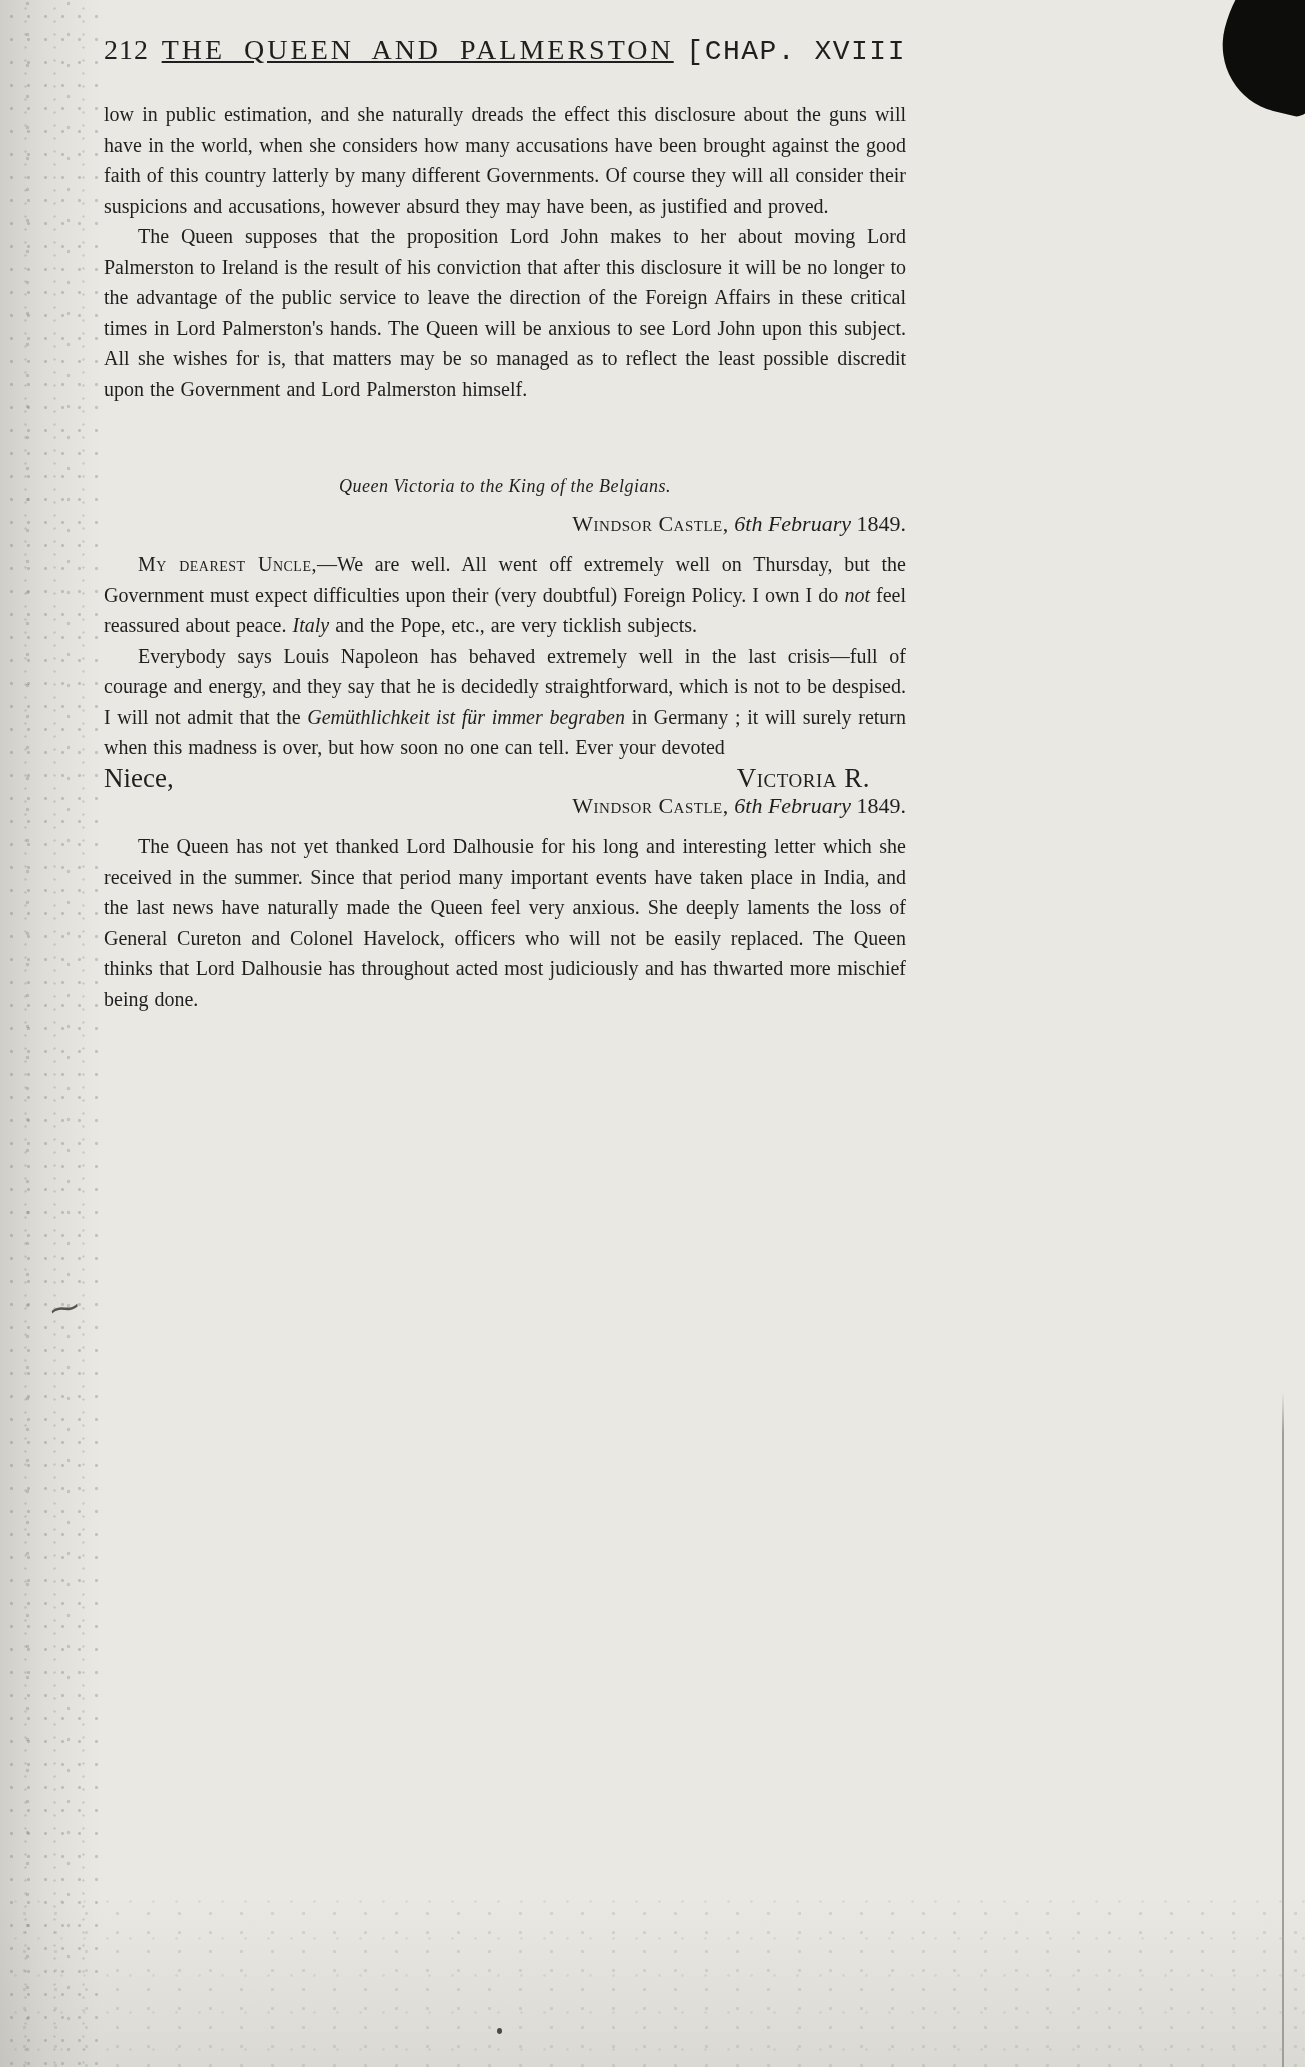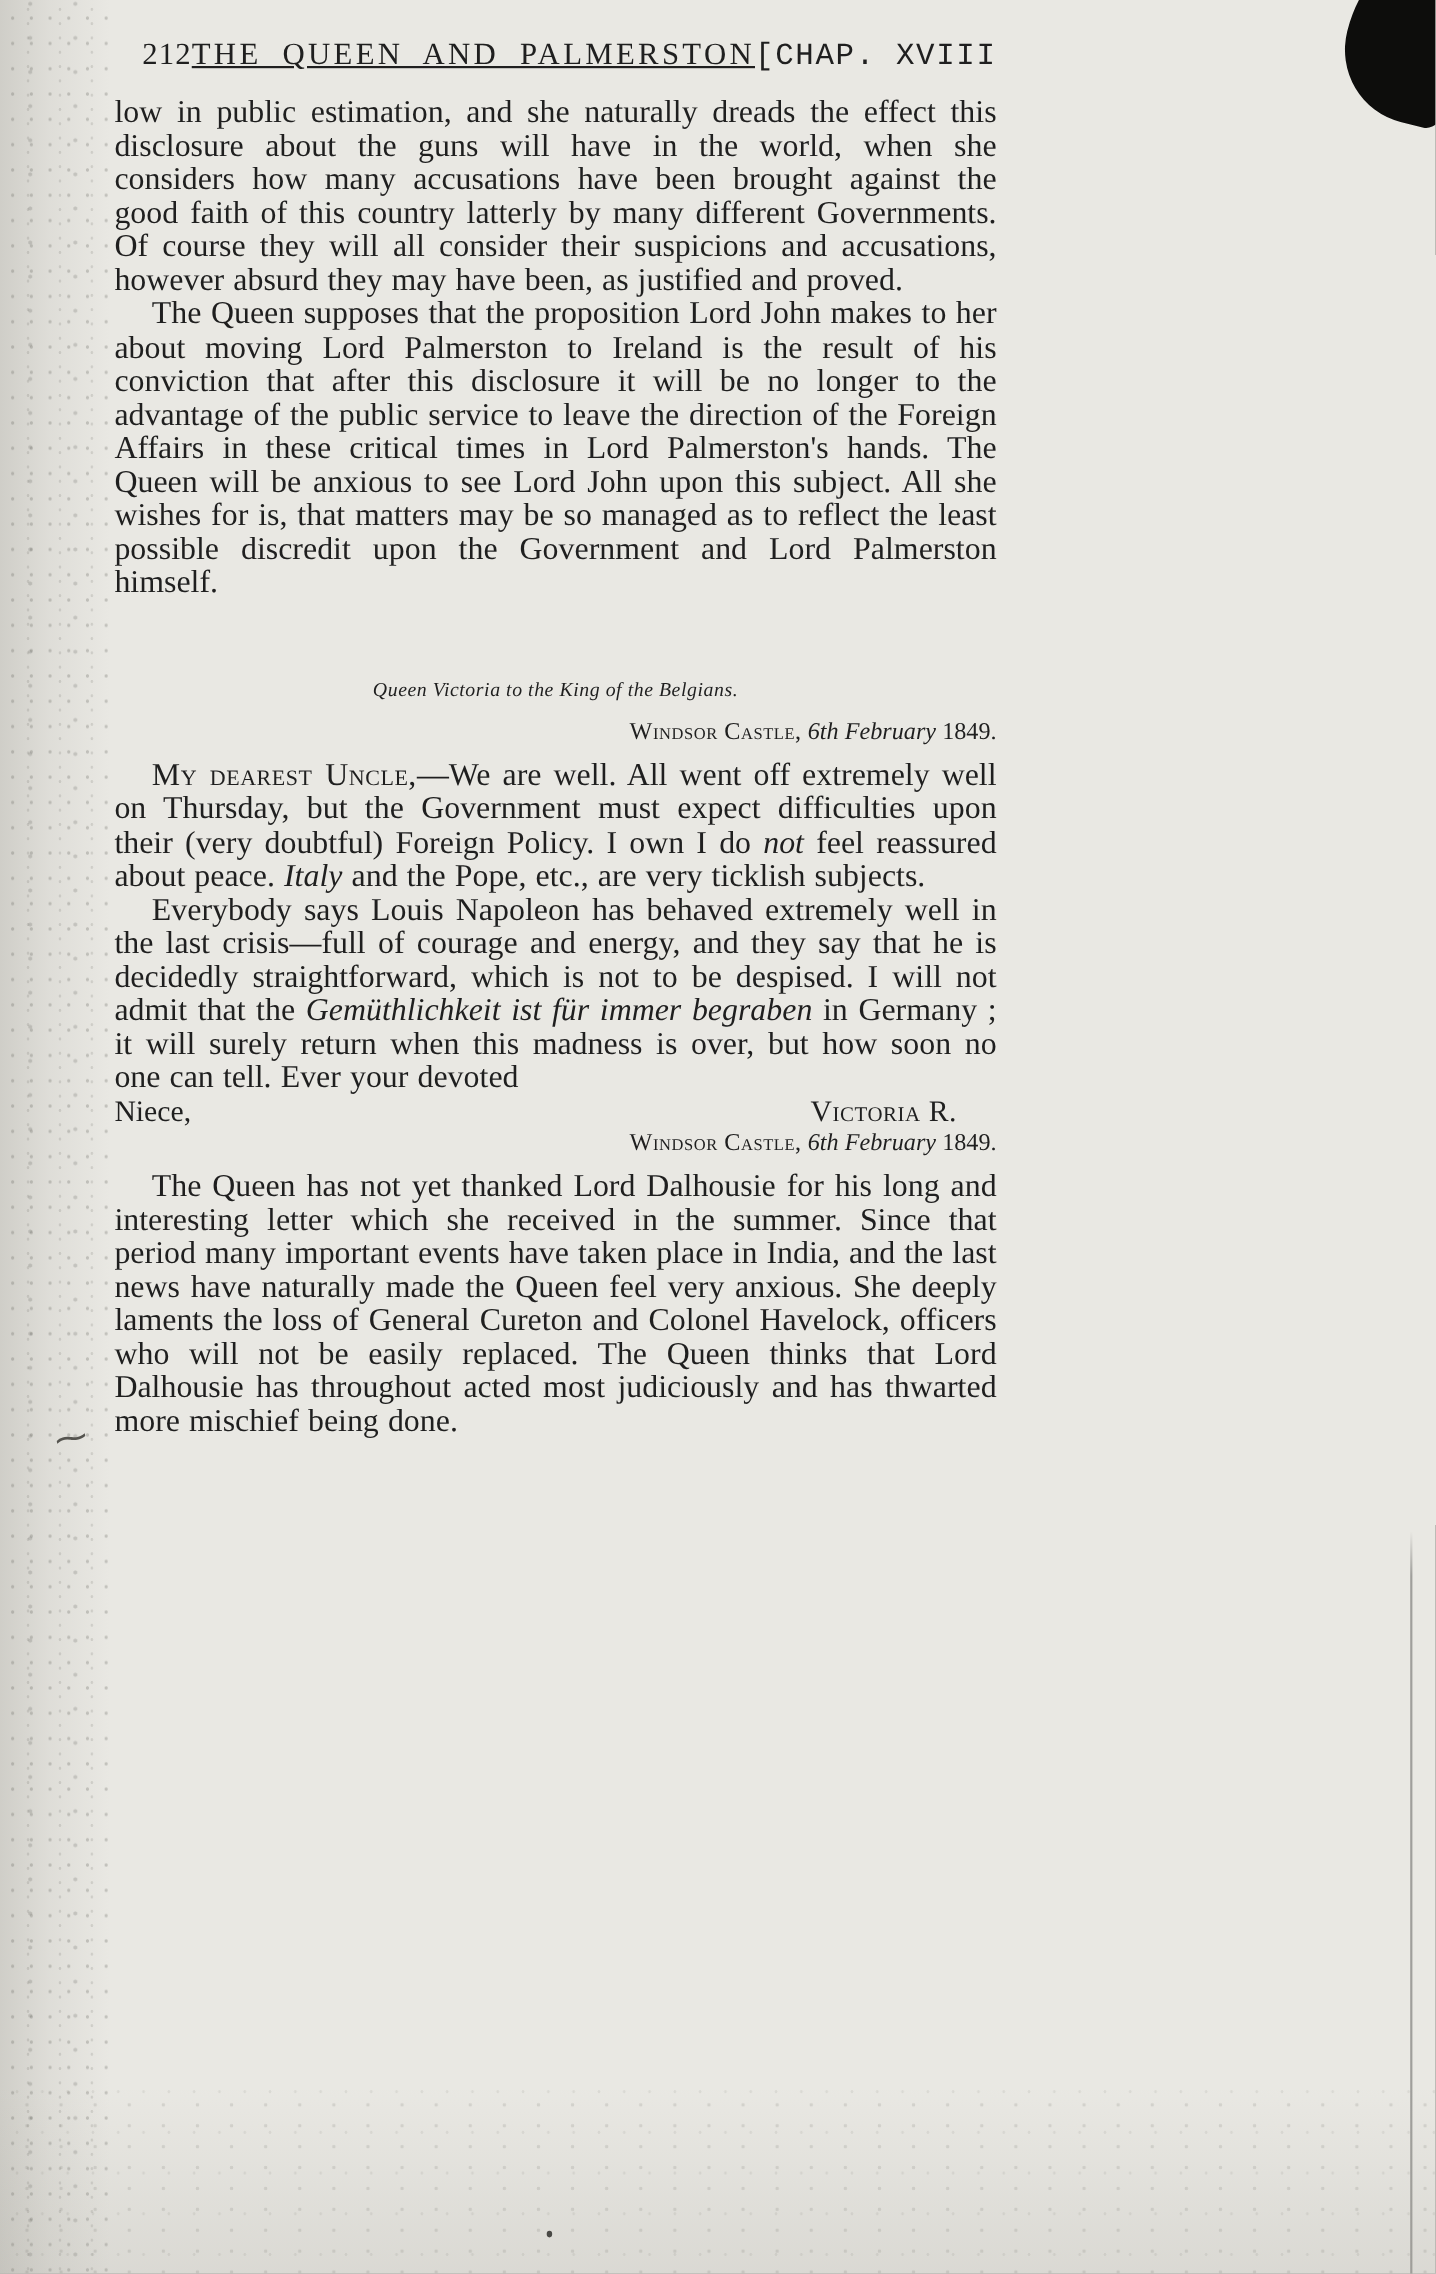--- a/index.html
+++ b/index.html
@@ -78,31 +78,31 @@
   }
   .text-block {
     position: absolute;
     left: 104px;
     top: 34px;
     width: 802px;
   }
   .running-header {
     display: flex;
     align-items: baseline;
-    justify-content: flex-end;
+    justify-content: space-between;
     font-size: 28px;
-    margin-bottom: 20px;
+    margin-bottom: 32px;
     white-space: nowrap;
   }
   .page-num { letter-spacing: 1px; }
   .running-title { letter-spacing: 3px; word-spacing: 9px; text-decoration: underline; }
   .chapter-ref { font-size: 28px; letter-spacing: 1.5px; font-family: Liberation Mono, monospace; }
   .body-para {
     margin: 0;
-    font-size: 29px;
+    font-size: 20px;
     line-height: 30.5px;
     text-align: justify;
     text-indent: 34px;
     word-spacing: 1px;
   }
   .body-para.no-indent { text-indent: 0; }
   .letter-heading {
     margin: 0;
     font-weight: normal;
     font-style: italic;

